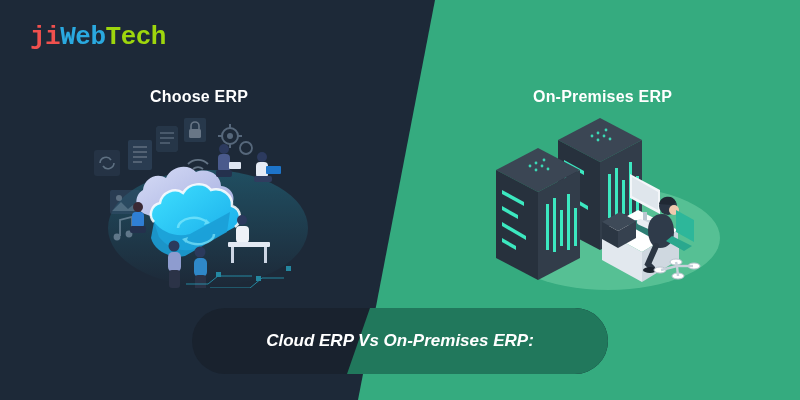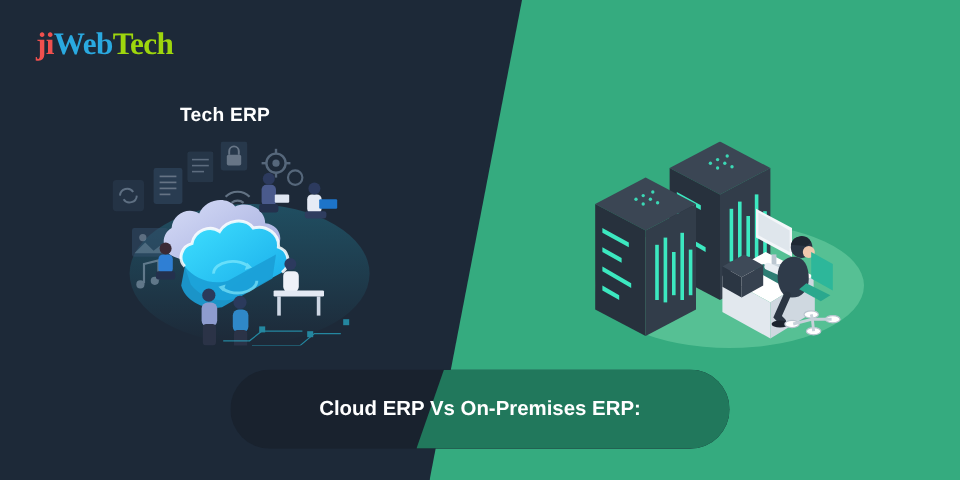--- a/index.html
+++ b/index.html
@@ -17,21 +17,21 @@
   }
   .panel-right{
     position:absolute;inset:0;
     background:#35ab7f;
     clip-path:polygon(435px 0, 800px 0, 800px 400px, 358px 400px);
   }
 
   
   .logo{
     position:absolute;left:30px;top:24px;
-    font-family:Liberation Serif, serif;
+    font-family:Liberation Mono, monospace;
     font-size:26px;font-weight:700;letter-spacing:-0.5px;
     line-height:1;white-space:nowrap;
   }
   .logo .seg-ji{color:#f0504e;}
   .logo .seg-web{color:#2aa9e0;}
   .logo .seg-tech{color:#9ed60d;}
 
   
   .head{
     position:absolute;top:88px;
@@ -39,20 +39,21 @@
     letter-spacing:.2px;white-space:nowrap;
   }
   .head-left{left:150px;}
   .head-right{left:533px;}
 
   
   .banner{
     position:absolute;left:192px;top:308px;
     width:416px;height:66px;border-radius:33px;
     overflow:hidden;
+    font-style:italic;
   }
   .banner-bgL{position:absolute;inset:0;background:#19222e;}
   .banner-bgR{
     position:absolute;inset:0;background:#21785c;
     clip-path:polygon(178px 0, 416px 0, 416px 66px, 155px 66px);
   }
   .banner-text{
     position:relative;z-index:2;
     height:100%;display:flex;flex-direction:column;
     align-items:center;justify-content:center;
@@ -71,21 +72,22 @@
 <div class="stage">
 
   <div class="panel-left"></div>
 
   <div class="panel-right"></div>
 
   <div class="logo">
     <span class="seg-ji">ji</span><span class="seg-web">Web</span><span class="seg-tech">Tech</span>
   </div>
 
-  <div class="head head-left">Tech ERP</div>
+  <div class="head head-left">Choose ERP</div>
+  <div class="head head-right">On-Premises ERP</div>
 
   <div class="illus illus-cloud">
     <svg width="230" height="170" viewBox="0 0 230 170" xmlns="http://www.w3.org/2000/svg">
       <defs>
         <linearGradient id="cloudFace" x1="0" y1="0" x2="1" y2="1">
           <stop offset="0%" stop-color="#3fe0ff"></stop>
           <stop offset="100%" stop-color="#16a8e8"></stop>
         </linearGradient>
         <linearGradient id="cloudTop" x1="0" y1="0" x2="1" y2="1">
           <stop offset="0%" stop-color="#d6dcf6"></stop>

